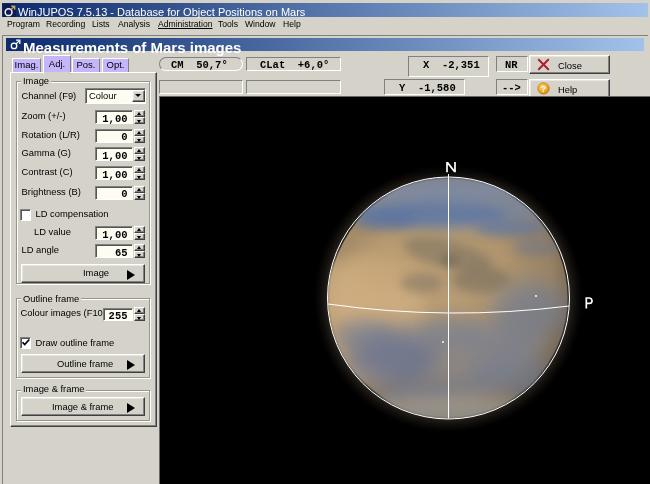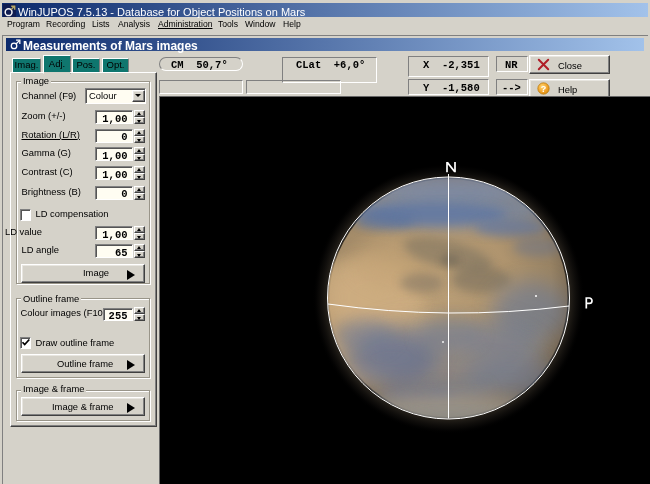--- a/index.html
+++ b/index.html
@@ -4,21 +4,21 @@
 html,body { width:650px; height:484px; }
 body { font-family:"Liberation Sans",sans-serif; background:#d5d2c9; position:relative; overflow:hidden; font-size:9.4px; color:#000; }
 .abs { position:absolute; }
 .titlebar { background:linear-gradient(to right,#0c2a6c,#a2c2ea); }
 .sunken { border:1px solid; border-color:#808080 #fff #fff #808080; }
 .edit { border:1px solid; border-color:#808080 #fff #fff #808080; box-shadow:inset 1px 1px 0 #555; background:#fffdf2; font-family:"Liberation Mono",monospace; font-weight:bold; font-size:10.5px; text-align:right; padding-right:4px; padding-top:1.5px; }
 .btn { border:1px solid; border-color:#fff #404040 #404040 #fff; box-shadow:inset -1px -1px 0 #808080, inset 1px 1px 0 #e8e6e0; background:#d5d2c9; }
 .mono { font-family:"Liberation Mono",monospace; font-weight:bold; font-size:10.5px; white-space:pre; }
 .grp { border:1px solid #999589; box-shadow:inset 1px 1px 0 #fff, 1px 1px 0 #fff; }
 .lab { position:absolute; white-space:nowrap; }
-.tab { position:absolute; background:#0f766e; border:1px solid; border-color:#fff #808080 #d5d2c9 #fff; border-radius:1px 1px 0 0; text-align:center; }
+.tab { position:absolute; background:#c4b5fd; border:1px solid; border-color:#fff #808080 #d5d2c9 #fff; border-radius:1px 1px 0 0; text-align:center; }
 .spinb { position:absolute; border:1px solid; border-color:#fff #404040 #404040 #fff; box-shadow:inset -1px -1px 0 #808080; background:#d5d2c9; }
 .cb { position:absolute; width:11.5px; height:11.5px; background:#fff; border:1px solid; border-color:#808080 #fff #fff #808080; box-shadow:inset 1px 1px 0 #555; }
 .arr { width:0; height:0; position:absolute; }
 .sb-u { position:absolute; width:0; height:0; border-left:2.8px solid transparent; border-right:2.8px solid transparent; border-bottom:3.2px solid #000; }
 .sb-d { position:absolute; width:0; height:0; border-left:2.8px solid transparent; border-right:2.8px solid transparent; border-top:3.2px solid #000; }
 </style></head>
 <body>
 
 <div class="abs titlebar" style="left:2px;top:3px;width:646px;height:14px;"></div>
 <svg class="abs" style="left:3px;top:4px;" width="13" height="13" viewBox="0 0 13 13">
@@ -40,21 +40,21 @@
 
 <div class="abs" style="left:2px;top:35px;width:646px;height:1px;background:#808080;"></div>
 <div class="abs" style="left:2px;top:35px;width:1px;height:449px;background:#808080;"></div>
 
 <div class="abs titlebar" style="left:6px;top:37.5px;width:638px;height:13px;"></div>
 <svg class="abs" style="left:10px;top:39px;" width="11" height="11" viewBox="0 0 12 12">
   <circle cx="4.4" cy="7.6" r="3" fill="none" stroke="#fff" stroke-width="1.4"></circle>
   <line x1="6.8" y1="5.2" x2="10" y2="2" stroke="#fff" stroke-width="1.4"></line>
   <path d="M6.6 1.3 L10.7 1.3 L10.7 5.4" fill="none" stroke="#fff" stroke-width="1.4"></path>
 </svg>
-<div class="abs" style="left:23px;top:38.8px;color:#fff;font-weight:bold;font-size:12px;">Measurements of Mars images</div>
+<div class="abs" style="left:23px;top:38.8px;color:#fff;font-weight:bold;font-size:15px;">Measurements of Mars images</div>
 
 <div class="tab" style="left:12px;top:57.5px;width:29px;height:15px;padding-top:0.5px;font-size:9.5px;">Imag.</div>
 <div class="tab" style="left:72px;top:57.5px;width:28px;height:15px;padding-top:0.5px;font-size:9.5px;">Pos.</div>
 <div class="tab" style="left:102px;top:57.5px;width:27px;height:15px;padding-top:0.5px;font-size:9.5px;">Opt.</div>
 <div class="tab" style="left:43px;top:54.5px;width:28px;height:19px;padding-top:2.5px;font-size:9.5px;">Adj.</div>
 
 <div class="abs" style="left:10px;top:72px;width:147px;height:355px;border:1px solid;border-color:#fff #404040 #404040 #fff;box-shadow:inset -1px -1px 0 #808080;"></div>
 <div class="abs" style="left:44px;top:72px;width:26px;height:2px;background:#d5d2c9;"></div>
 
 <div class="abs grp" style="left:16px;top:81px;width:134px;height:203px;"></div>
@@ -65,21 +65,21 @@
 <div class="abs" style="left:89px;top:90px;">Colour</div>
 <div class="btn abs" style="left:131.5px;top:89.5px;width:13px;height:12px;"></div>
 <div class="arr" style="left:134.5px;top:94px;border-left:3.4px solid transparent;border-right:3.4px solid transparent;border-top:3.8px solid #000;"></div>
 
 <div class="lab" style="left:21.5px;top:110px;">Zoom (+/-)</div>
 <div class="edit abs" style="left:95px;top:110px;width:37.5px;height:14px;">1,00</div>
 <div class="spinb" style="left:134px;top:110px;width:11px;height:7px;"></div>
 <div class="sb-u" style="left:136.7px;top:112px;"></div>
 <div class="spinb" style="left:134px;top:117px;width:11px;height:7px;"></div>
 <div class="sb-d" style="left:136.7px;top:120.2px;"></div>
-<div class="lab" style="left:21.5px;top:128.5px;text-decoration:underline;">Rotation (L/R)</div>
+<div class="lab" style="left:21.5px;top:128.5px;">Rotation (L/R)</div>
 <div class="edit abs" style="left:95px;top:128.5px;width:37.5px;height:14px;">0</div>
 <div class="spinb" style="left:134px;top:128.5px;width:11px;height:7px;"></div>
 <div class="sb-u" style="left:136.7px;top:130.5px;"></div>
 <div class="spinb" style="left:134px;top:135.5px;width:11px;height:7px;"></div>
 <div class="sb-d" style="left:136.7px;top:138.7px;"></div>
 <div class="lab" style="left:21.5px;top:147px;">Gamma (G)</div>
 <div class="edit abs" style="left:95px;top:147px;width:37.5px;height:14px;">1,00</div>
 <div class="spinb" style="left:134px;top:147px;width:11px;height:7px;"></div>
 <div class="sb-u" style="left:136.7px;top:149px;"></div>
 <div class="spinb" style="left:134px;top:154px;width:11px;height:7px;"></div>
@@ -92,21 +92,21 @@
 <div class="sb-d" style="left:136.7px;top:176.2px;"></div>
 <div class="lab" style="left:21.5px;top:185.5px;">Brightness (B)</div>
 <div class="edit abs" style="left:95px;top:185.5px;width:37.5px;height:14px;">0</div>
 <div class="spinb" style="left:134px;top:185.5px;width:11px;height:7px;"></div>
 <div class="sb-u" style="left:136.7px;top:187.5px;"></div>
 <div class="spinb" style="left:134px;top:192.5px;width:11px;height:7px;"></div>
 <div class="sb-d" style="left:136.7px;top:195.7px;"></div>
 
 <div class="cb" style="left:19.5px;top:209px;"></div>
 <div class="lab" style="left:35.5px;top:208px;">LD compensation</div>
-<div class="lab" style="left:5px;top:226px;">LD value</div>
+<div class="lab" style="left:34px;top:226px;">LD value</div>
 <div class="edit abs" style="left:95px;top:226px;width:37.5px;height:14px;">1,00</div>
 <div class="spinb" style="left:134px;top:226px;width:11px;height:7px;"></div>
 <div class="sb-u" style="left:136.7px;top:228px;"></div>
 <div class="spinb" style="left:134px;top:233px;width:11px;height:7px;"></div>
 <div class="sb-d" style="left:136.7px;top:236.2px;"></div>
 <div class="lab" style="left:21.5px;top:244px;">LD angle</div>
 <div class="edit abs" style="left:95px;top:244px;width:37.5px;height:14px;">65</div>
 <div class="spinb" style="left:134px;top:244px;width:11px;height:7px;"></div>
 <div class="sb-u" style="left:136.7px;top:246px;"></div>
 <div class="spinb" style="left:134px;top:251px;width:11px;height:7px;"></div>
@@ -133,26 +133,26 @@
 <div class="lab" style="left:57px;top:357.5px;">Outline frame</div>
 <div class="arr" style="left:126.5px;top:359.5px;border-top:5px solid transparent;border-bottom:5px solid transparent;border-left:8.5px solid #000;"></div>
 
 <div class="abs grp" style="left:16px;top:389.5px;width:134px;height:31px;"></div>
 <div class="lab" style="left:21px;top:383px;background:#d5d2c9;padding:0 2px;">Image &amp; frame</div>
 <div class="btn abs" style="left:21px;top:397px;width:124px;height:19px;"></div>
 <div class="lab" style="left:52px;top:400.5px;">Image &amp; frame</div>
 <div class="arr" style="left:127px;top:402.5px;border-top:5px solid transparent;border-bottom:5px solid transparent;border-left:8.5px solid #000;"></div>
 
 <div class="sunken abs mono" style="left:159px;top:57px;width:84px;height:14px;padding:0.5px 0 0 11px;border-radius:7px;">CM  50,7°</div>
-<div class="sunken abs mono" style="left:246px;top:57px;width:95px;height:26px;padding:0.5px 0 0 13px;margin-left:36px;">CLat  +6,0°</div>
+<div class="sunken abs mono" style="left:246px;top:57px;width:95px;height:14px;padding:0.5px 0 0 13px;">CLat  +6,0°</div>
 <div class="sunken abs" style="left:159px;top:80px;width:84px;height:14px;"></div>
 <div class="sunken abs" style="left:246px;top:80px;width:95px;height:14px;"></div>
 <div class="sunken abs mono" style="left:408px;top:56px;width:81px;height:21px;padding:2px 0 0 14px;">X  -2,351</div>
 <div class="sunken abs mono" style="left:496px;top:56px;width:32px;height:16px;padding:2px 0 0 8px;">NR</div>
-<div class="sunken abs mono" style="left:408px;top:79px;width:81px;height:16px;padding:2px 0 4px 14px;">Y  -1,580</div>
+<div class="sunken abs mono" style="left:384px;top:79px;width:81px;height:16px;padding:2px 0 4px 14px;">Y  -1,580</div>
 <div class="sunken abs mono" style="left:496px;top:79px;width:32px;height:16px;padding:2px 0 0 5px;">--&gt;</div>
 
 <div class="btn abs" style="left:529px;top:55px;width:81px;height:19px;"></div>
 <svg class="abs" style="left:537px;top:58px;" width="13" height="13" viewBox="0 0 13 13">
   <path d="M1.8 1.8 L11.2 11.2 M11.2 1.8 L1.8 11.2" stroke="#b01e28" stroke-width="2" stroke-linecap="round"></path>
 </svg>
 <div class="lab" style="left:558px;top:60px;">Close</div>
 <div class="btn abs" style="left:529px;top:79px;width:81px;height:19px;"></div>
 <svg class="abs" style="left:536.5px;top:82px;" width="13" height="13" viewBox="0 0 13 13">
   <defs>

